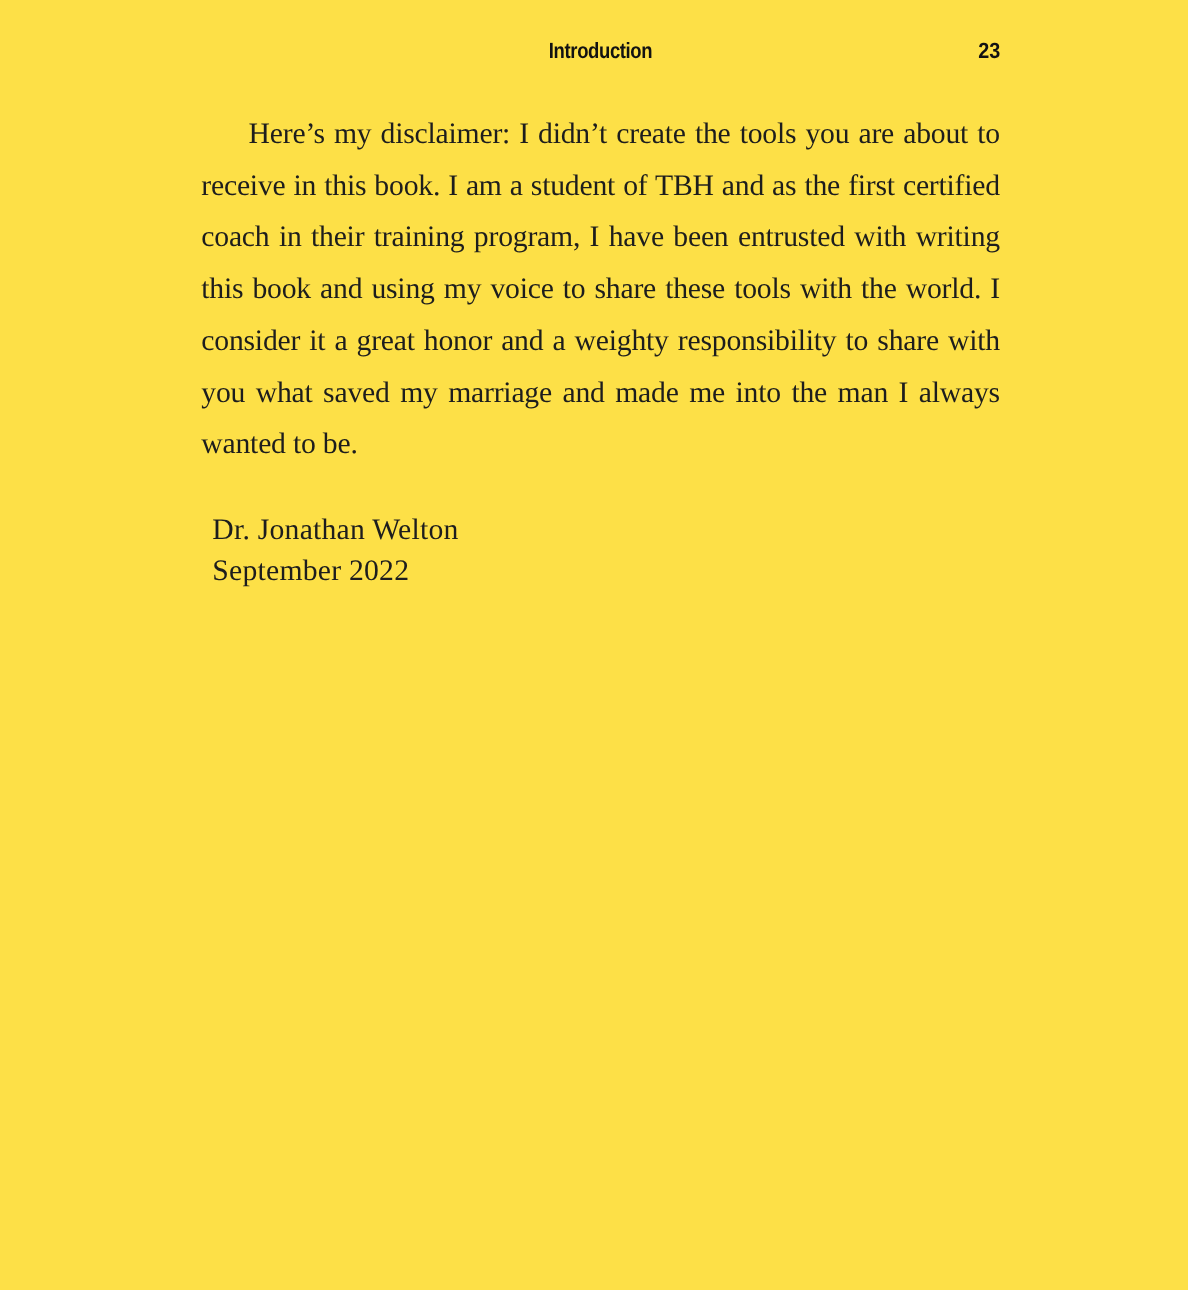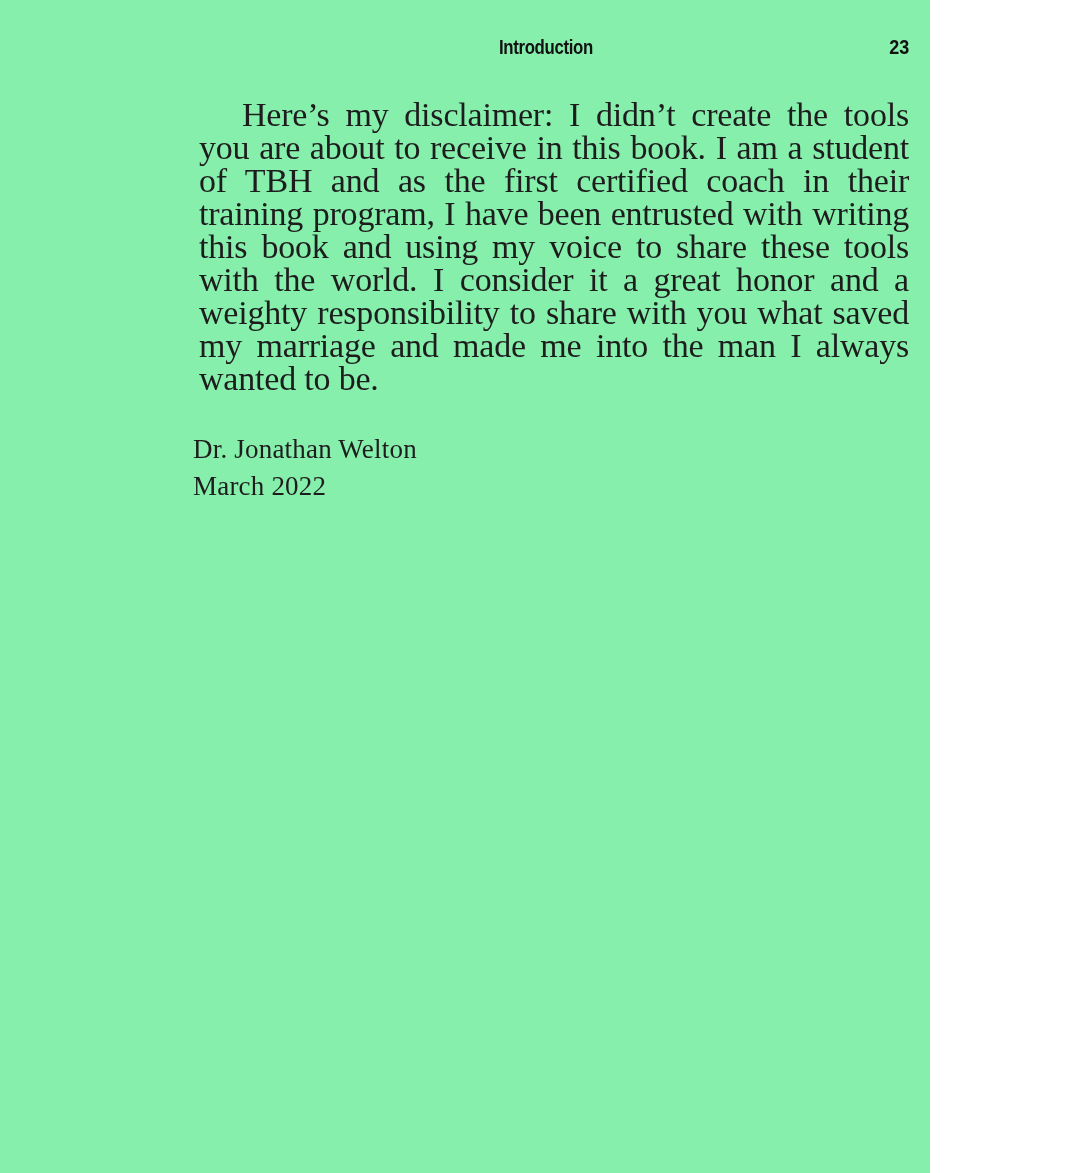--- a/index.html
+++ b/index.html
@@ -2,23 +2,23 @@
 <html><head>
 <meta charset="utf-8">
 <style>
   html, body {
     margin: 0;
     padding: 0;
     background: #ffffff;
   }
   .page {
     position: relative;
-    width: 930px;
+    width: 1080px;
     height: 1173px;
-    background: #86efac;
+    background: #fde047;
     overflow: hidden;
     font-family: "Liberation Serif", serif;
   }
   .content-column {
     position: absolute;
     left: 183px;
     top: 0;
     width: 726px;
   }
   .running-head {
@@ -43,23 +43,23 @@
     top: 36px;
     display: inline-block;
     font-family: "Liberation Sans", sans-serif;
     font-weight: 700;
     font-size: 20px;
     color: #121212;
     transform: scaleX(0.9);
     transform-origin: right center;
   }
   .body-paragraph {
-    margin: 38px 0 0 16px;
-    font-size: 34px;
-    line-height: 33px;
+    margin: 38px 0 0 0;
+    font-size: 27px;
+    line-height: 47px;
     color: #1d1d1d;
     text-align: justify;
     text-indent: 43px;
     letter-spacing: -0.2px;
   }
   .signature {
     margin-top: 36px;
     font-size: 27px;
     line-height: 36.5px;
     color: #1d1d1d;
@@ -76,18 +76,18 @@
     <header class="running-head">
       <span class="chapter-title">Introduction</span>
       <span class="page-number">23</span>
     </header>
 
     <main>
       <p class="body-paragraph">Here’s my disclaimer: I didn’t create the tools you are about to receive in this book. I am a student of TBH and as the first certified coach in their training program, I have been entrusted with writing this book and using my voice to share these tools with the world. I consider it a great honor and a weighty responsibility to share with you what saved my marriage and made me into the man I always wanted to be.</p>
 
       <div class="signature">
         <div>Dr. Jonathan Welton</div>
-        <div>March 2022</div>
+        <div>September 2022</div>
       </div>
     </main>
 
   </div>
 </div>
 
 </body></html>

